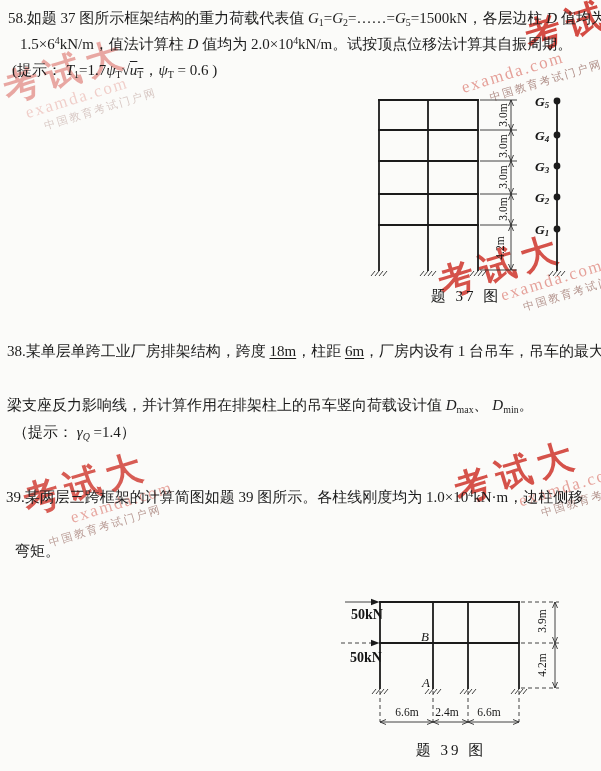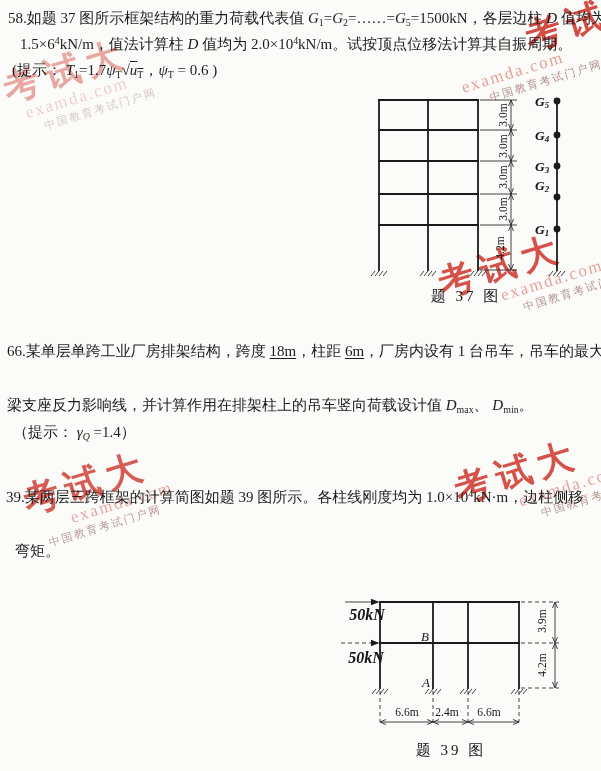--- a/index.html
+++ b/index.html
@@ -36,21 +36,21 @@
   .tk{stroke:#1b1b1b;stroke-width:1.8;fill:none;stroke-linecap:square;}
   .tn{stroke:#2c2c2c;stroke-width:0.9;fill:none;}
   .dsh{stroke-dasharray:4 3;}
   .ah{fill:#1b1b1b;stroke:none;}
   .clab,.vlab{position:absolute;z-index:3;white-space:nowrap;color:#161616;
       font-family:"Liberation Serif","DejaVu Serif",serif;}
   .clab{transform:translate(-50%,-50%);}
   .vlab{transform:translate(-50%,-50%) rotate(-90deg);}
   .dimfs{font-size:11.5px;}
   .massfs{font-size:13.5px;font-style:italic;font-weight:bold;}
-  .loadfs{font-size:16px;font-weight:bold;font-style:italic;}
+  .loadfs{font-size:14px;font-weight:bold;}
   .nodefs{font-size:13px;font-style:italic;}
   .capfs{font-size:15px;letter-spacing:3px;}
 </style>
 </head>
 <body>
 
 <div class="page">
 
   <div class="wm wm1">
     <div class="wm-brand" style="color: rgb(207, 53, 44);">考试大</div>
@@ -117,25 +117,25 @@
   </svg>
 
   <div class="vlab dimfs" style="left:503px;top:115px">3.0m</div>
   <div class="vlab dimfs" style="left:503px;top:146px">3.0m</div>
   <div class="vlab dimfs" style="left:503px;top:177px">3.0m</div>
   <div class="vlab dimfs" style="left:503px;top:209px">3.0m</div>
   <div class="vlab dimfs" style="left:500px;top:248px">4.2m</div>
   <div class="clab massfs" style="left:542px;top:102px"><span class="seg-i">G</span><span class="seg-sub">5</span></div>
   <div class="clab massfs" style="left:542px;top:136px"><span class="seg-i">G</span><span class="seg-sub">4</span></div>
   <div class="clab massfs" style="left:542px;top:167px"><span class="seg-i">G</span><span class="seg-sub">3</span></div>
-  <div class="clab massfs" style="left:542px;top:186px"><span class="seg-i">G</span><span class="seg-sub">2</span></div>
+  <div class="clab massfs" style="left:542px;top:198px"><span class="seg-i">G</span><span class="seg-sub">2</span></div>
   <div class="clab massfs" style="left:542px;top:230px"><span class="seg-i">G</span><span class="seg-sub">1</span></div>
   <div class="clab capfs" style="left:466px;top:296px">题 37 图</div>
 
-  <div class="tl" style="left:7px;top:342px"><span>66.某单层单跨工业厂房排架结构，跨度 </span><span class="seg-u">18m</span><span>，柱距 </span><span class="seg-u">6m</span><span>，厂房内设有 1 台吊车，吊车的最大</span></div>
+  <div class="tl" style="left:7px;top:342px"><span>38.某单层单跨工业厂房排架结构，跨度 </span><span class="seg-u">18m</span><span>，柱距 </span><span class="seg-u">6m</span><span>，厂房内设有 1 台吊车，吊车的最大</span></div>
   <div class="tl" style="left:7px;top:396px"><span>梁支座反力影响线，并计算作用在排架柱上的吊车竖向荷载设计值 </span><span class="seg-i">D</span><span class="seg-sub">max</span><span>、 </span><span class="seg-i">D</span><span class="seg-sub">min</span><span>。</span></div>
   <div class="tl" style="left:13px;top:423px"><span>（提示： </span><span class="seg-i">γ</span><span class="seg-sub seg-i">Q</span><span> =1.4）</span></div>
 
   <div class="tl" style="left:6px;top:488px"><span>39.某两层三跨框架的计算简图如题 39 图所示。各柱线刚度均为 1.0×10</span><span class="seg-sup">4</span><span>kN·m，边柱侧移</span></div>
   <div class="tl" style="left:15px;top:542px"><span>弯矩。</span></div>
 
   <svg style="left:335px;top:592px" width="266" height="146" viewBox="0 0 266 146">
 
     <path class="tk" d="M45,10 V96 M98,10 V96 M133,10 V96 M184,10 V96"></path>
 

